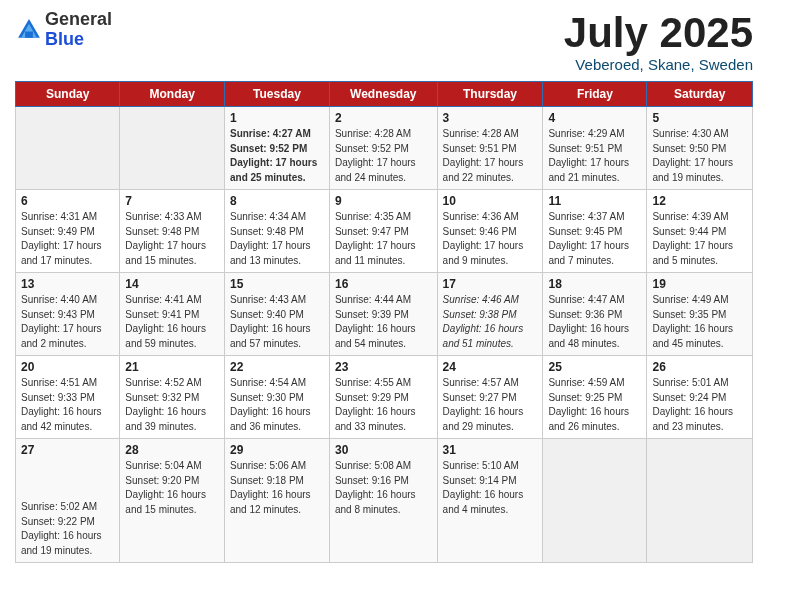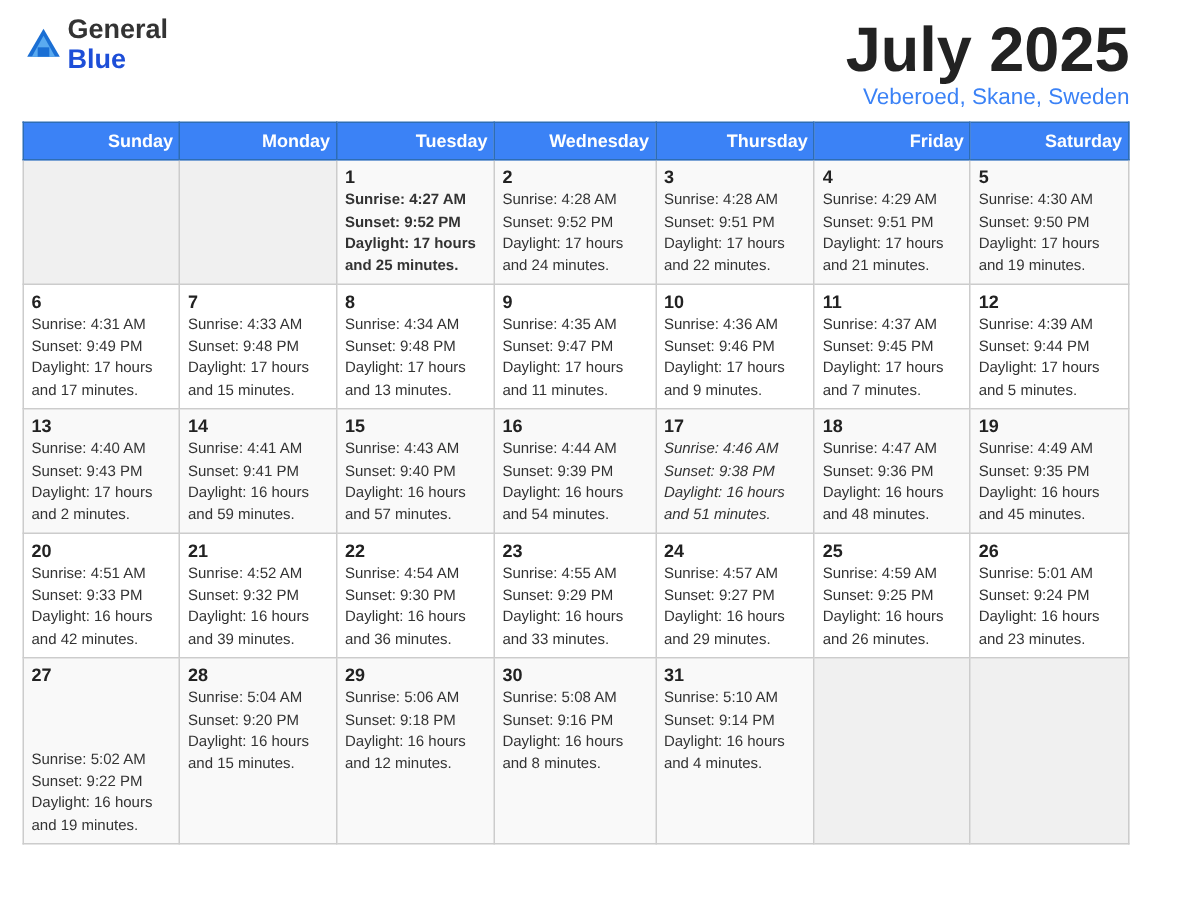--- a/index.html
+++ b/index.html
@@ -42,32 +42,32 @@
       text-align: right;
     }
     .month-title {
       font-size: 42px;
       font-weight: bold;
       color: #222;
       line-height: 1.1;
     }
     .location-title {
       font-size: 15px;
-      color: #3b82f6;
+      color: #0c4a6e;
     }
     .calendar {
       width: 100%;
       border-collapse: collapse;
       font-size: 10.5px;
     }
     .calendar thead th {
-      background: #3b82f6;
+      background: #b91c1c;
       color: #fff;
       padding: 5px 4px;
-      text-align: right;
+      text-align: center;
       font-size: 12px;
       font-weight: bold;
       border: 1px solid #2e6db4;
     }
     .calendar tbody td {
       border: 1px solid #ccc;
       vertical-align: top;
       padding: 4px 5px;
       width: 113px;
       height: 82px;

